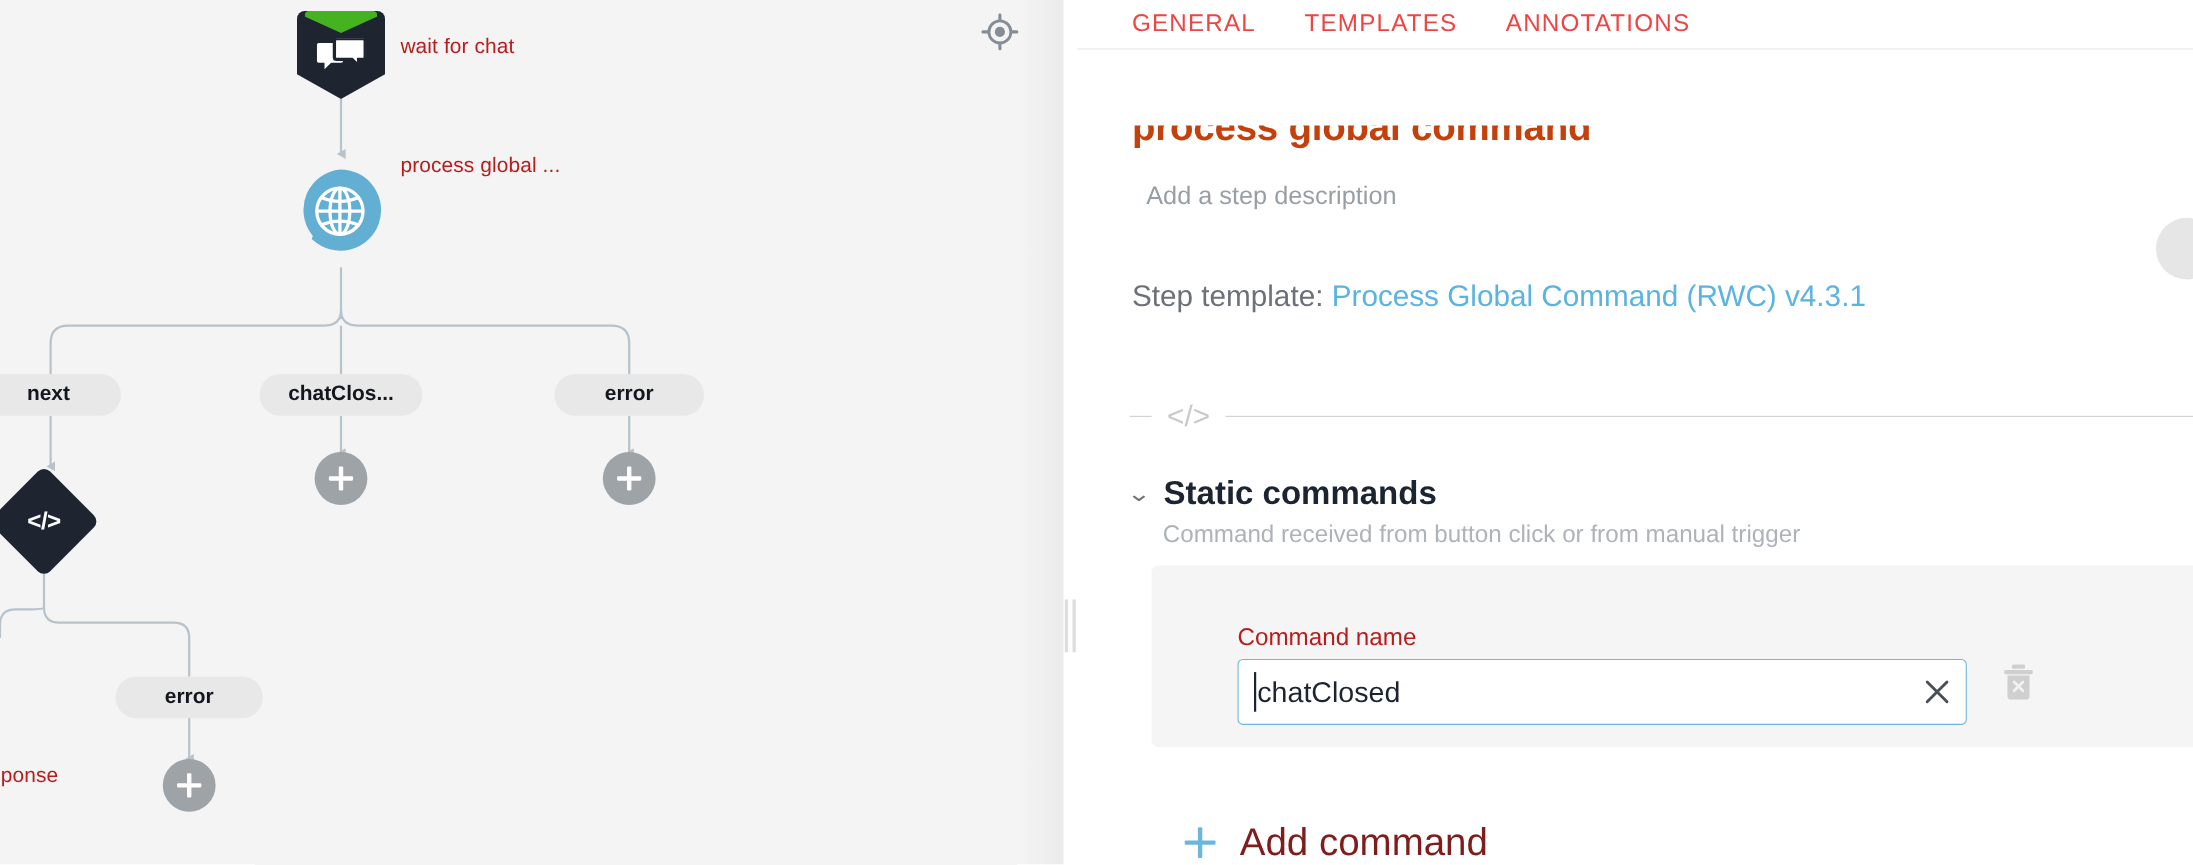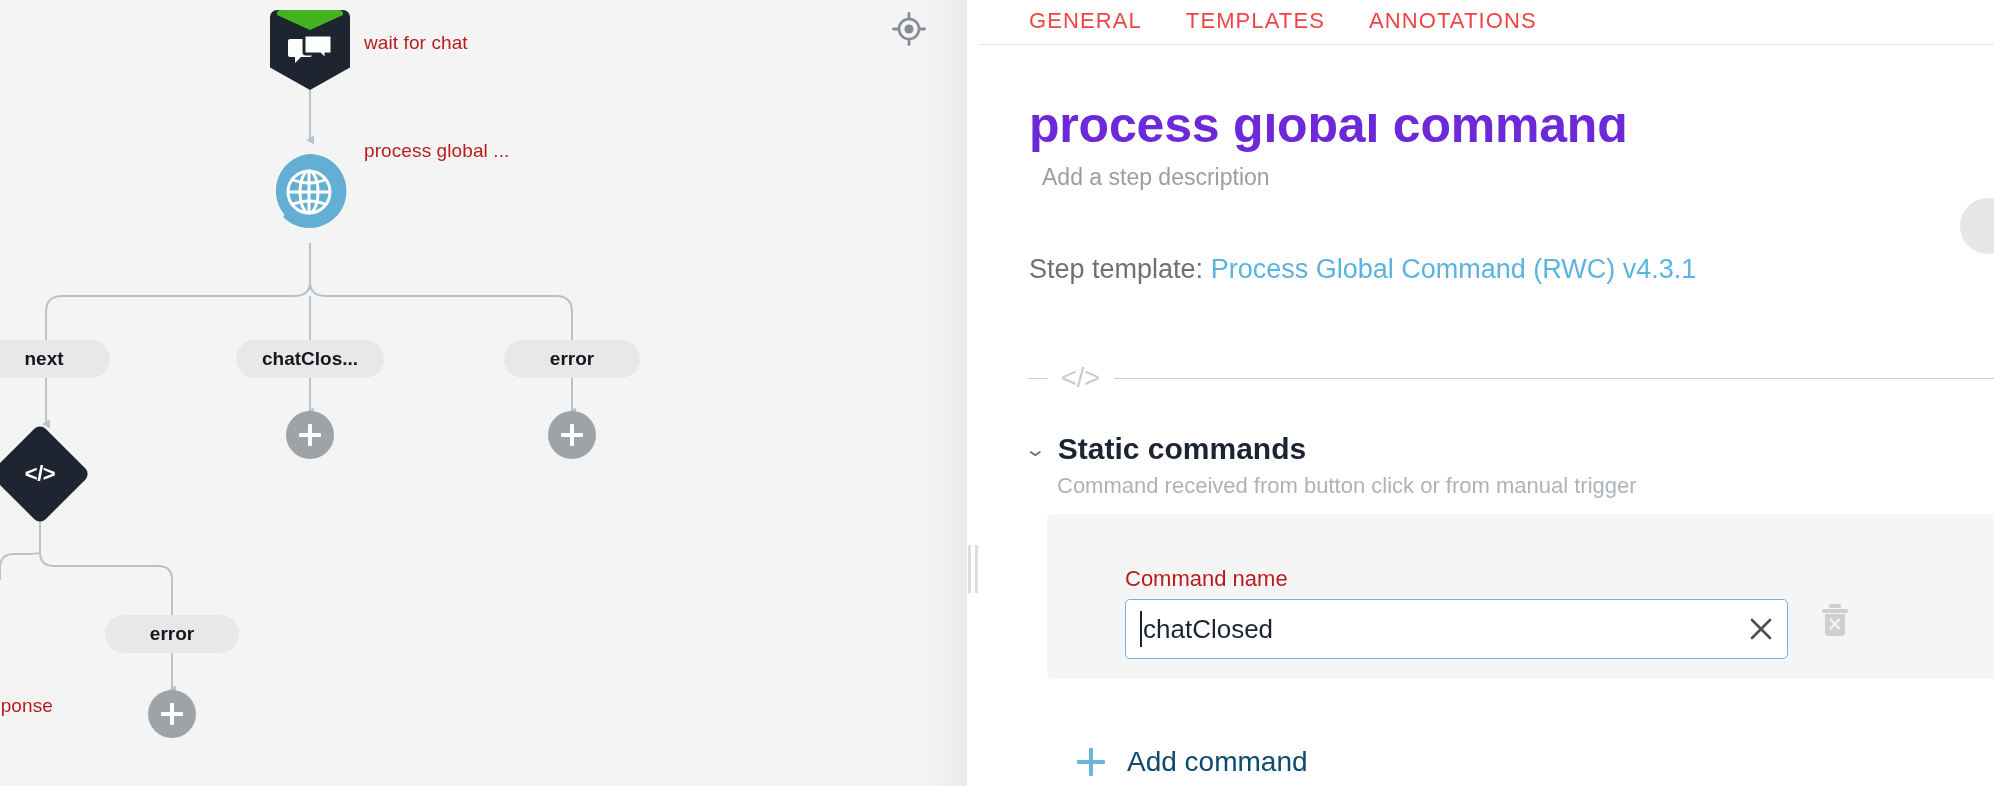--- a/index.html
+++ b/index.html
@@ -176,21 +176,21 @@
 
   
   #panel-body {
     position: relative;
     padding: 0 0 0 50px;
     height: 741px;
   }
 
   #step-title {
     position: absolute; left: 50px; top: 50px;
-    font-size: 50px; font-weight: 700; color: #6d28d9;
+    font-size: 35px; font-weight: 700; color: #c2410c;
     letter-spacing: -.2px;
     white-space: nowrap;
     
     clip-path: inset(18px 0 0 0);
   }
   #step-description {
     position: absolute; left: 50px; top: 118px;
     font-size: 23px; color: #989ea5; font-weight: 400;
     white-space: nowrap;
     margin-left: 13px;
@@ -285,21 +285,21 @@
   }
   #add-command .plus-glyph {
     position: relative; width: 28px; height: 28px;
   }
   #add-command .plus-glyph:before,
   #add-command .plus-glyph:after {
     content: ""; position: absolute; background: #6cb6dd; border-radius: 1px;
   }
   #add-command .plus-glyph:before { left: 0; top: 12px; width: 28px; height: 4px; }
   #add-command .plus-glyph:after  { top: 0; left: 12px; width: 4px; height: 28px; }
-  #add-command .label { font-size: 28px; color: #0c4a6e; }
+  #add-command .label { font-size: 35px; color: #7f1d1d; }
 
   
   #edge-fab {
     position: absolute; right: -22px; top: 198px;
     width: 56px; height: 56px; border-radius: 50%;
     background: #e6e6e6;
     cursor: pointer;
   }
 </style>
 </head>

